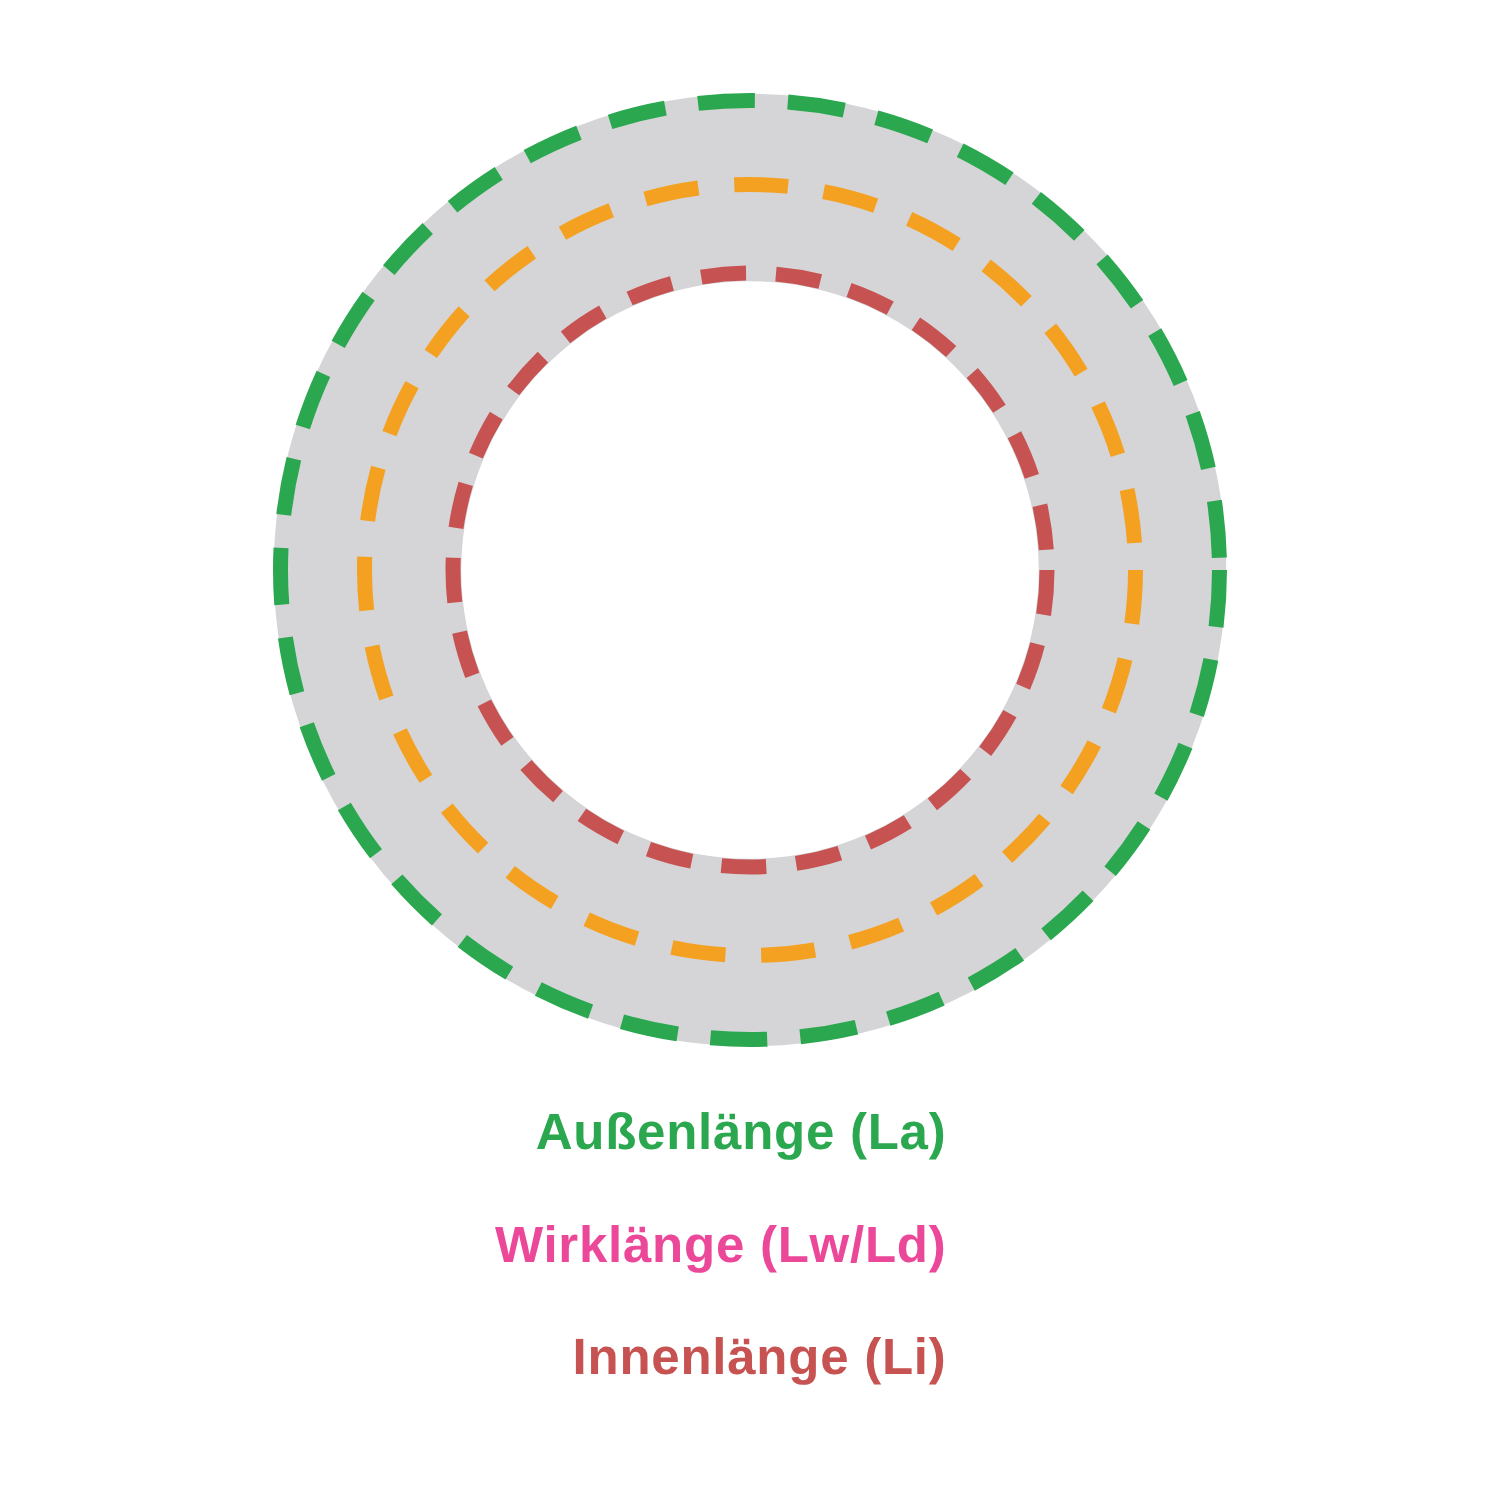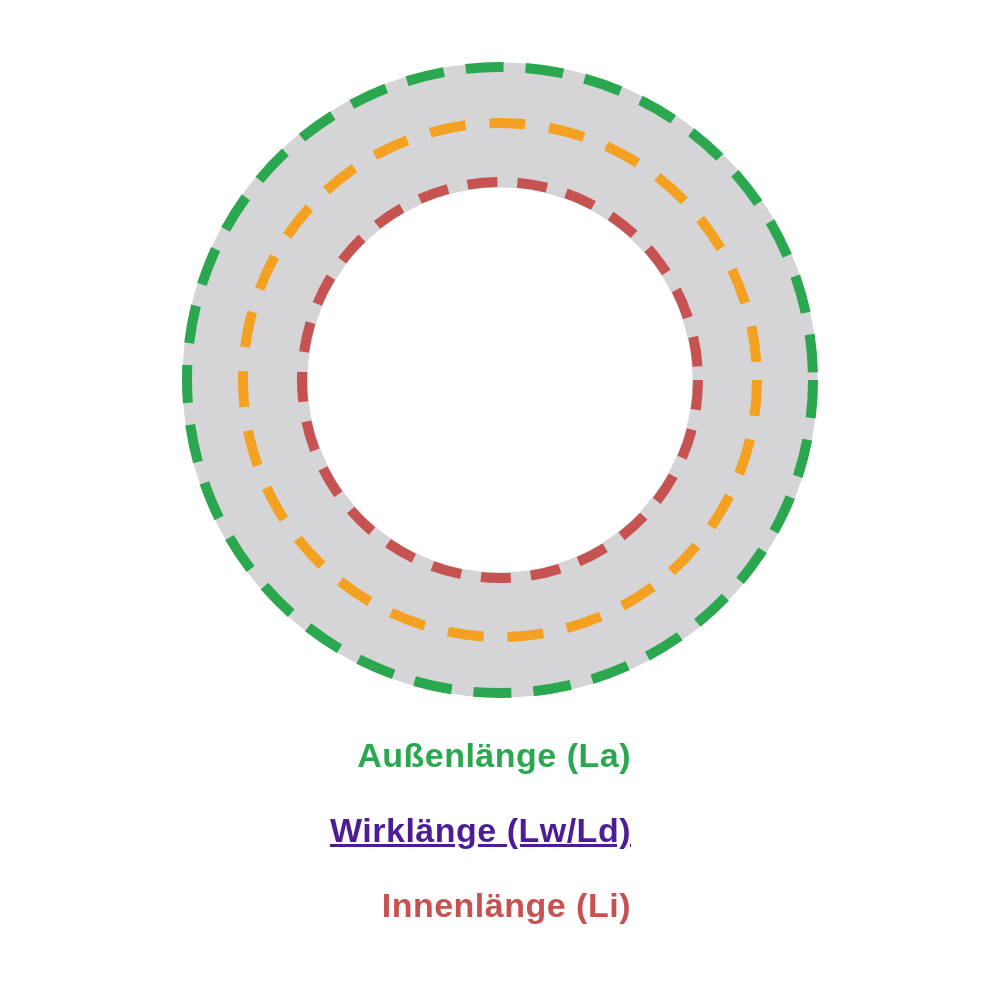--- a/index.html
+++ b/index.html
@@ -59,17 +59,17 @@
 
     <circle cx="500" cy="380" r="313" class="dash-circle dash-outer" stroke="#2ba84f"></circle>
 
     <circle cx="500" cy="380" r="257" class="dash-circle dash-middle" stroke="#f4a122"></circle>
 
     <circle cx="500" cy="380" r="198" class="dash-circle dash-inner" stroke="#c65351"></circle>
   </svg>
 
   <div class="legend">
     <div class="legend-item" style="color: rgb(43, 168, 79);">Außenlänge (La)</div>
-    <div class="legend-item" style="color: #4c1d95; text-decoration: underline;">Wirklänge (Lw/Ld)</div>
+    <div class="legend-item" style="color: #ec4899;">Wirklänge (Lw/Ld)</div>
     <div class="legend-item" style="color: rgb(198, 83, 81);">Innenlänge (Li)</div>
   </div>
 
 </div>
 
 </body></html>

